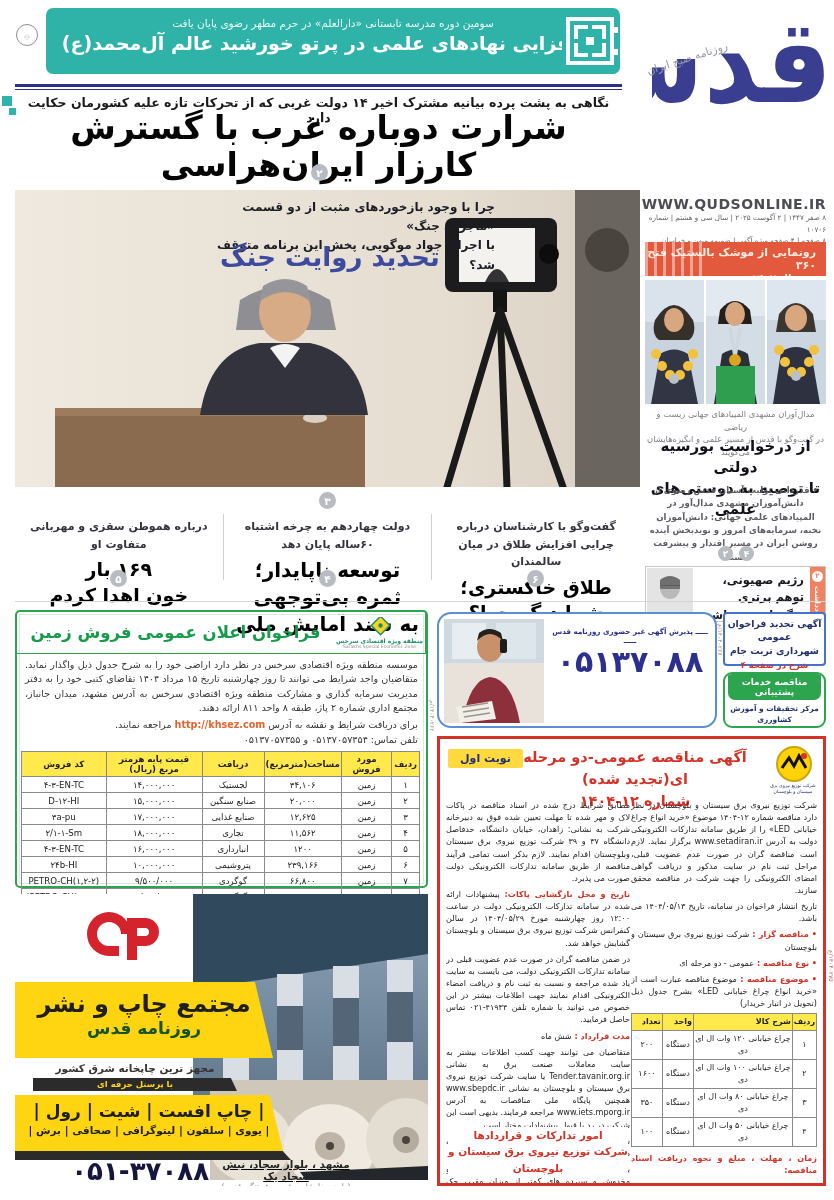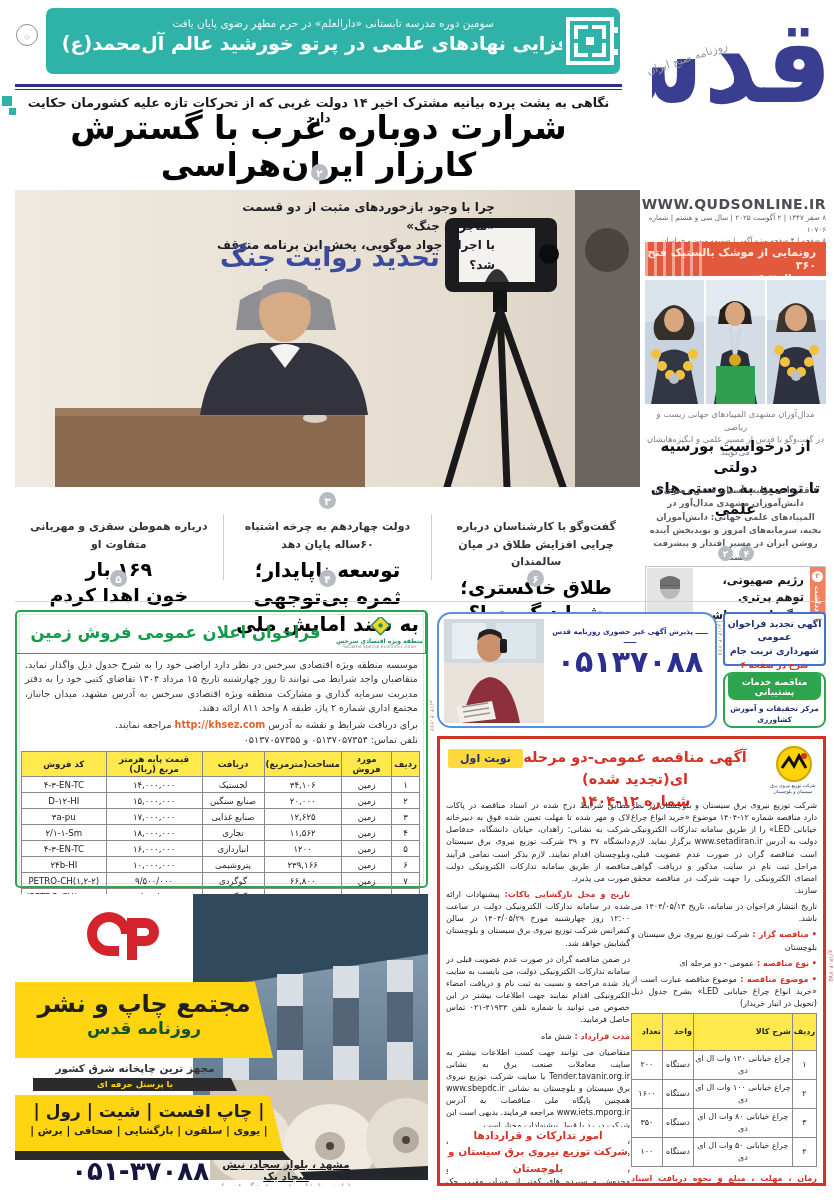--- a/index.html
+++ b/index.html
@@ -89,21 +89,21 @@
   .mini2 .m-h { background:#2da44e; color:#fff; font-size:9px; font-weight:bold; padding:3px 2px; border-radius:0 0 7px 7px; margin:0 3px; }
   .mini2 .m-b { font-size:7.4px; color:#22306e; font-weight:bold; line-height:1.5; margin-top:3px; }
   .see-page { color:#d43226; font-size:8.4px; font-weight:bold; margin-top:3px; }
 
   
   .tender { border:3px solid #d43226; background:#fff; }
   .tender-title { color:#d43226; font-weight:bold; font-size:14.5px; text-align:center; line-height:1.5; }
   .nobat { background:#ffd93e; color:#22306e; font-weight:bold; font-size:11px; padding:3px 12px; border-radius:2px; }
   .t-col { font-size:8.1px; line-height:1.5; color:#222; text-align:justify; overflow:hidden; }
   .t-col .ad-table { font-size:8px; margin:3px 0 5px 0; }
-  .t-col .ad-table th { font-size:8px; padding:12px 1px; }
+  .t-col .ad-table th { font-size:8px; padding:2px 1px; }
   .t-col .ad-table td { padding:2px 1px; }
   .tender-footer { position:absolute; bottom:6px; left:8px; width:180px; background:#fff; text-align:center;
                    color:#d43226; font-weight:bold; font-size:10.5px; line-height:1.6; }
   .logo-power-cap { font-size:4.6px; color:#22306e; text-align:center; line-height:1.4; }
 
   
   .print-ad { background:#fff; overflow:hidden; }
   .yellow-banner { background:#ffd411; clip-path:polygon(0 0, 93% 0, 100% 100%, 0 100%); text-align:center; }
   .yellow-banner .y1 { font-size:24px; font-weight:bold; color:#1f1f1f; padding-top:8px; }
   .yellow-banner .y2 { font-size:17px; font-weight:bold; color:#14532d; }
@@ -609,21 +609,21 @@
       <path d="M52 14 l18 0 a 14 14 0 0 1 0 28 l-8 0 0 14 -10 0 z M62 24 l0 8 8 0 a 4 4 0 0 0 0 -8z" fill="#d5232e"></path>
     </svg>
     <div class="abs yellow-banner" style="left:0; top:88px; width:258px; height:76px;">
       <div class="y1">مجتمع چاپ و نشر</div>
       <div class="y2">روزنامه قدس</div>
     </div>
     <div class="abs print-sub" style="left:10px; top:168px; width:220px;">مجهز ترین چاپخانه شرق کشور</div>
     <div class="abs dark-strip" style="left:18px; top:184px; width:204px; height:13px; line-height:13px;">با پرسنل حرفه ای</div>
     <div class="abs services" style="left:0; top:201px; width:268px; height:56px;">
       <div class="s1">| چاپ افست | شیت | رول |</div>
-      <div class="s2">| یووی | سلفون | بازگشایی | صحافی | برش |</div>
+      <div class="s2">| یووی | سلفون | لیتوگرافی | صحافی | برش |</div>
     </div>
     <div class="abs dark-strip" style="left:0; top:257px; width:276px; height:9px;"></div>
     <div class="abs print-phone ltr" style="left:14px; top:262px; width:180px; text-align:right;">۰۵۱-۳۷۰۸۸</div>
     <div class="abs" style="left:196px; top:264px; width:150px; text-align:center;text-decoration:underline;">
       <div class="print-addr1">مشهد ، بلوار سجاد، نبش سجاد یک</div>
       <div class="print-addr2">(واحد سفارشات مؤسسه فرهنگی قدس)</div>
     </div>
   </div>
 
 </div>

